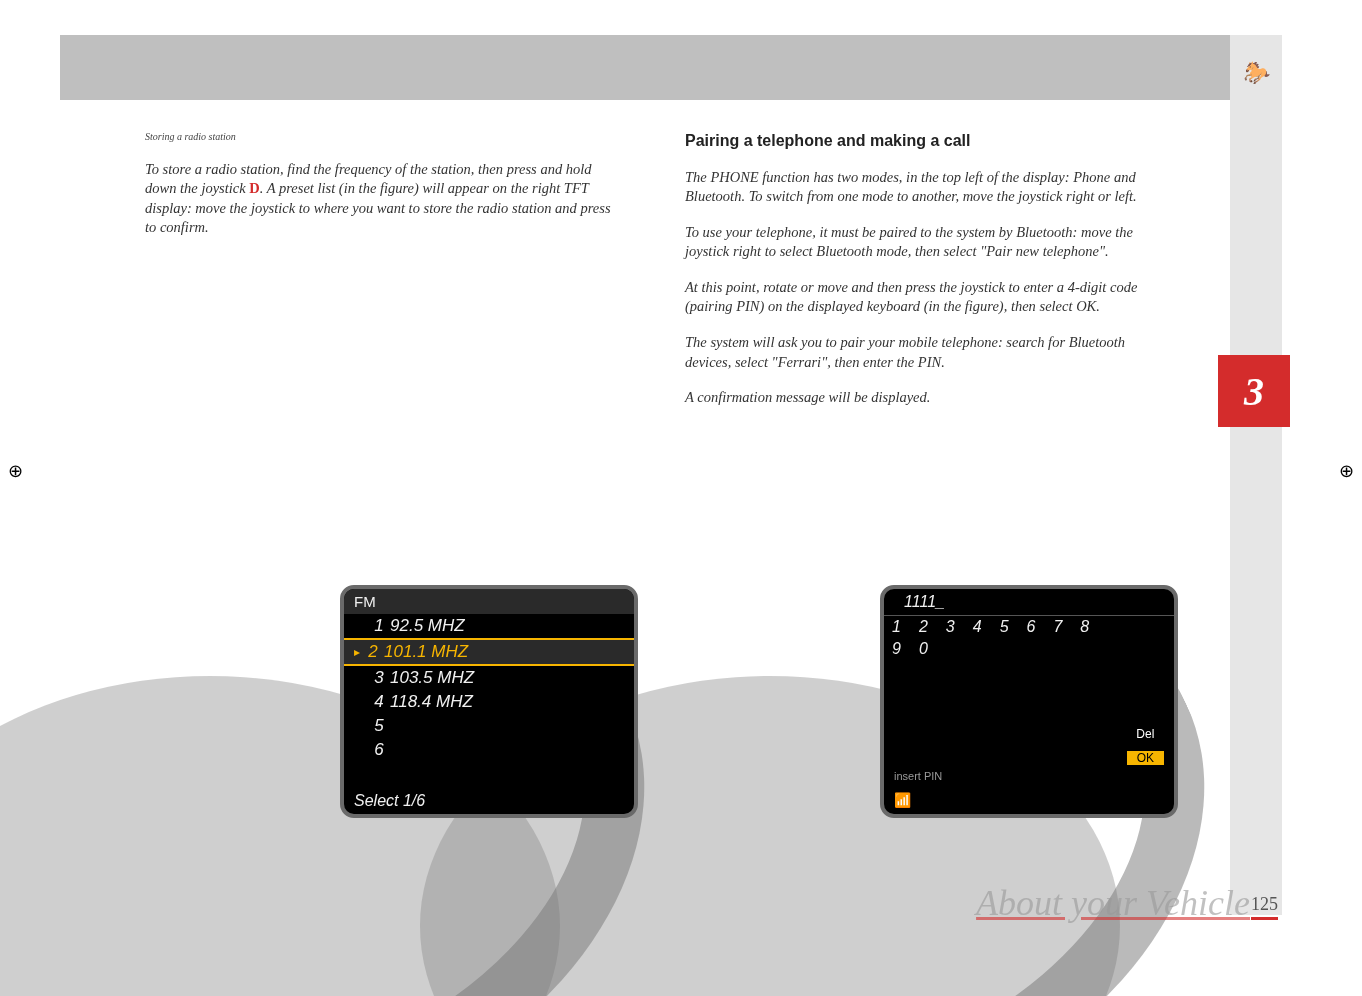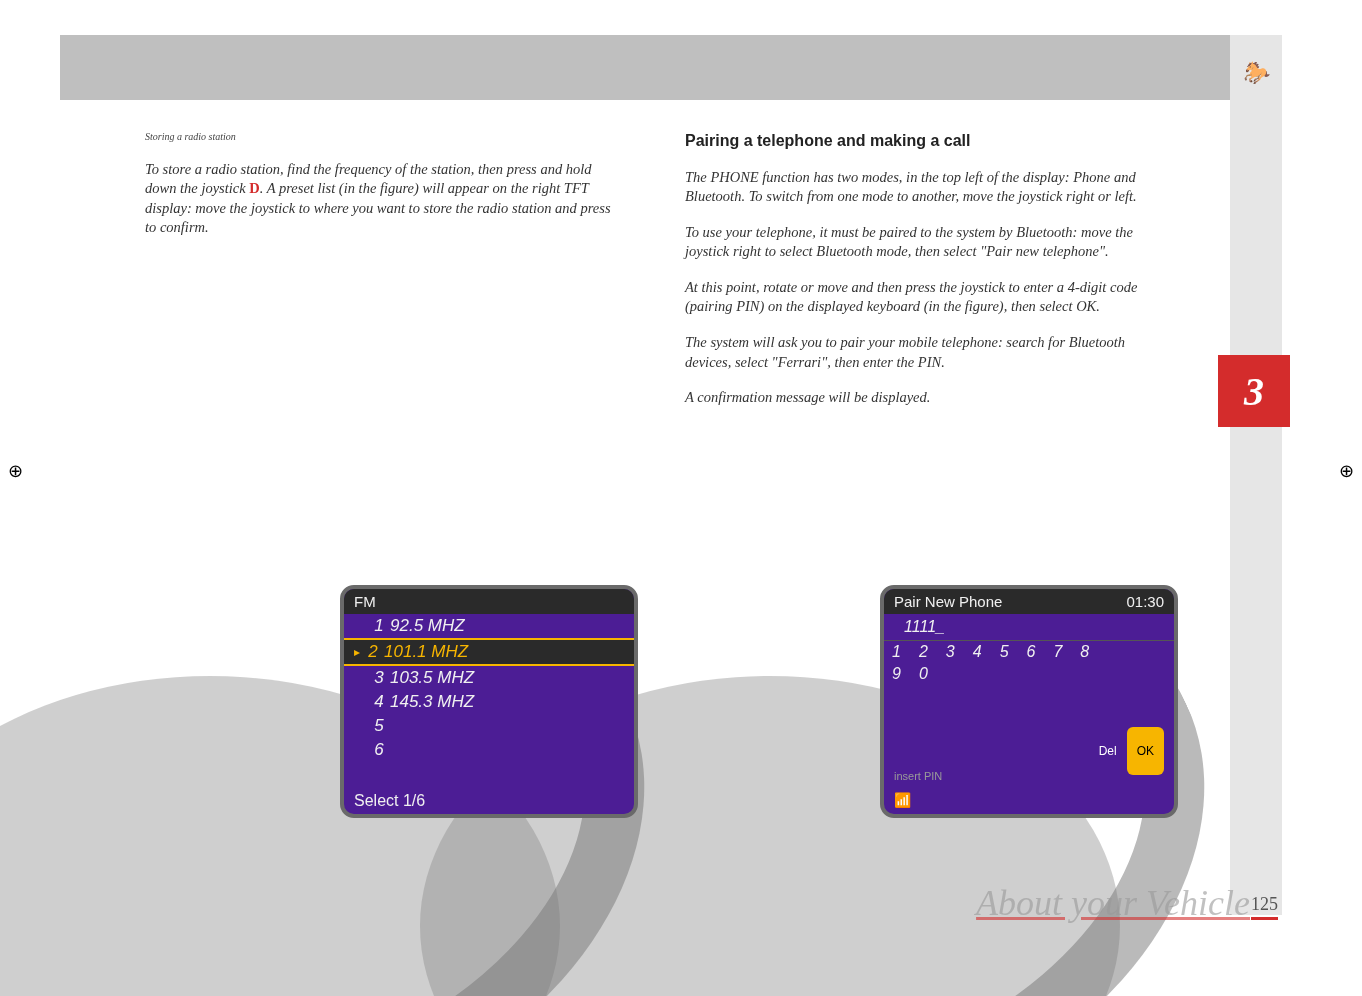--- a/index.html
+++ b/index.html
@@ -90,21 +90,21 @@
     color: #222;
   }
   .para { margin-bottom: 10px; margin-top: 16px; }
   .red { color: #d42c2c; font-weight: bold; font-style: normal; }
 
   
   .dash-left, .dash-right {
     position: absolute;
     width: 290px;
     height: 225px;
-    background: #4c1d95;
+    background: #000000;
     border-radius: 14px;
     border: 4px solid #6a6a6a;
     color: #f0f0f0;
     font-family: Arial, sans-serif;
     font-size: 15px;
     overflow: hidden;
   }
   .dash-left { left: 280px; top: 585px; }
   .dash-right { left: 820px; top: 585px; }
 
@@ -131,20 +131,21 @@
   }
   .preset-row.active::before {
     content: "▸";
     margin-right: 2px;
     font-style: normal;
     font-size: 12px;
     color:#f7b500;
   }
   .dash-footer {
     position:absolute; bottom:4px; left:10px;
+    font-style: italic;
     font-size: 16px;
   }
 
   .pin-display {
     padding: 4px 20px;
     font-style: italic;
     font-size: 16px;
     border-bottom:1px solid #555;
   }
   .keypad-row {
@@ -152,22 +153,23 @@
     padding: 2px 8px;
     gap: 18px;
     font-style: italic;
     font-size: 16px;
   }
   .del-ok-row {
     position:absolute;
     right:10px; top:138px;
     display:flex; gap:10px;
     align-items:center;
-  }
-  .ok-btn { background:#f7b500; color:#000; padding:17px 10px; font-size:12px;border-radius:6px; }
+    flex-direction:column;
+  }
+  .ok-btn { background:#f7b500; color:#000; padding:0 10px; font-size:12px; }
   .del-btn { color:#fff; font-size:12px; }
   .insert-pin {
     position:absolute; bottom:32px; left:10px;
     font-size:11px; color:#999;
   }
   .signal {
     position:absolute; bottom:6px; left:10px;
     font-size:14px;
   }
 
@@ -274,41 +276,37 @@
           <span> 101.1  MHZ</span>
         </div>
         <div class="preset-row">
           <span style="width: 14px;"></span>
           <span class="num">3</span>
           <span> 103.5  MHZ</span>
         </div>
         <div class="preset-row">
           <span style="width: 14px;"></span>
           <span class="num">4</span>
-          <span> 145.3  MHZ</span>
+          <span> 118.4  MHZ</span>
         </div>
         <div class="preset-row">
           <span style="width: 14px;"></span>
           <span class="num">5</span>
           <span> </span>
         </div>
         <div class="preset-row">
           <span style="width: 14px;"></span>
           <span class="num">6</span>
           <span> </span>
         </div>
       </div>
     <div class="dash-footer">Select 1/6</div>
   </div>
 
   <div class="dash-right">
-    <div class="dash-title">
-      <span>Pair New Phone</span>
-      <span>01:30</span>
-    </div>
     <div class="pin-display">1111_</div>
     <div class="keypad-row" id="kp-row1">
         <span>1</span>
         <span>2</span>
         <span>3</span>
         <span>4</span>
         <span>5</span>
         <span>6</span>
         <span>7</span>
         <span>8</span>

